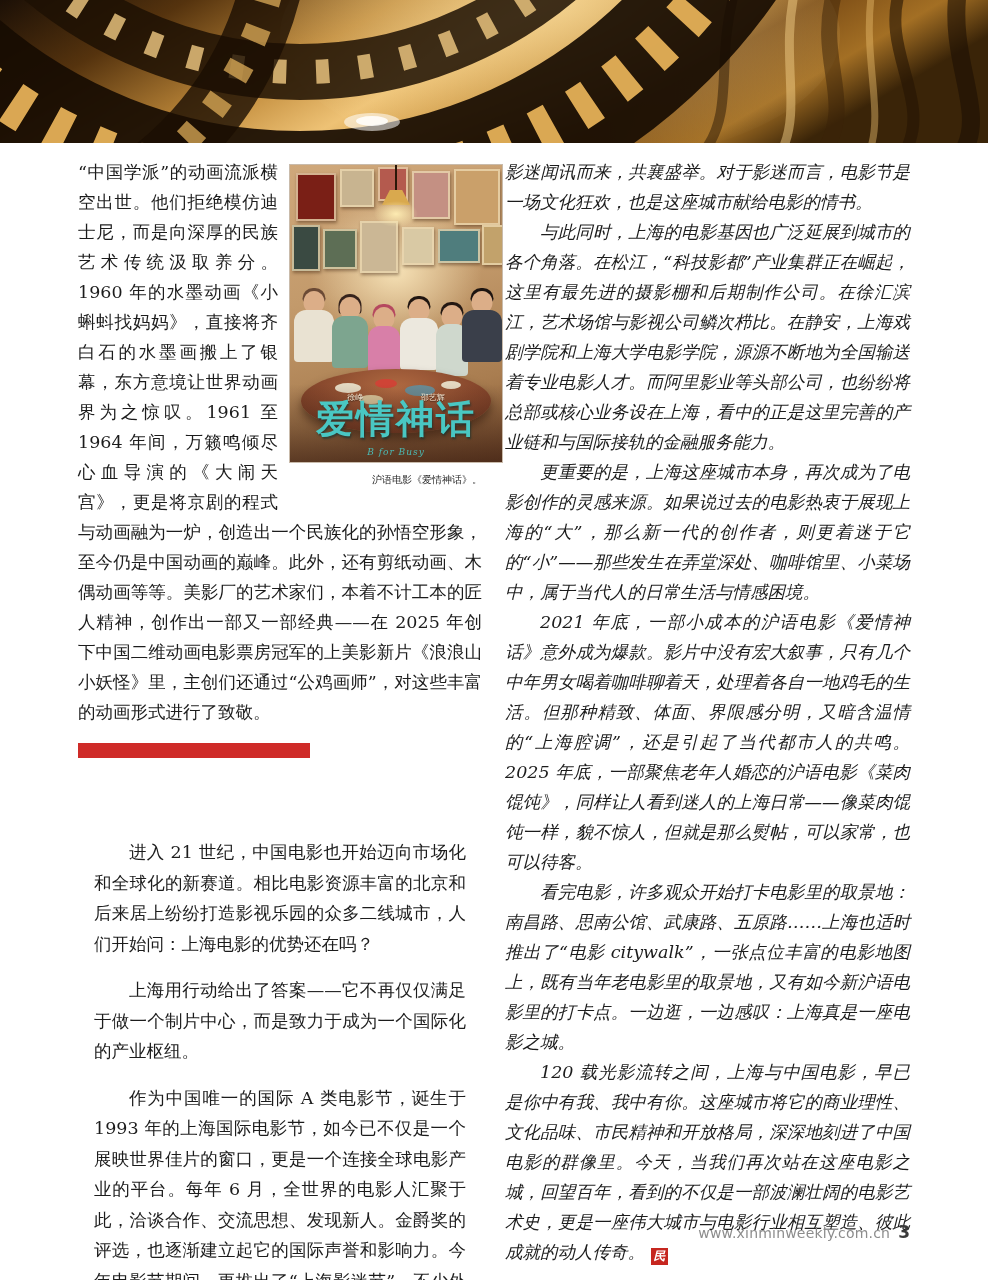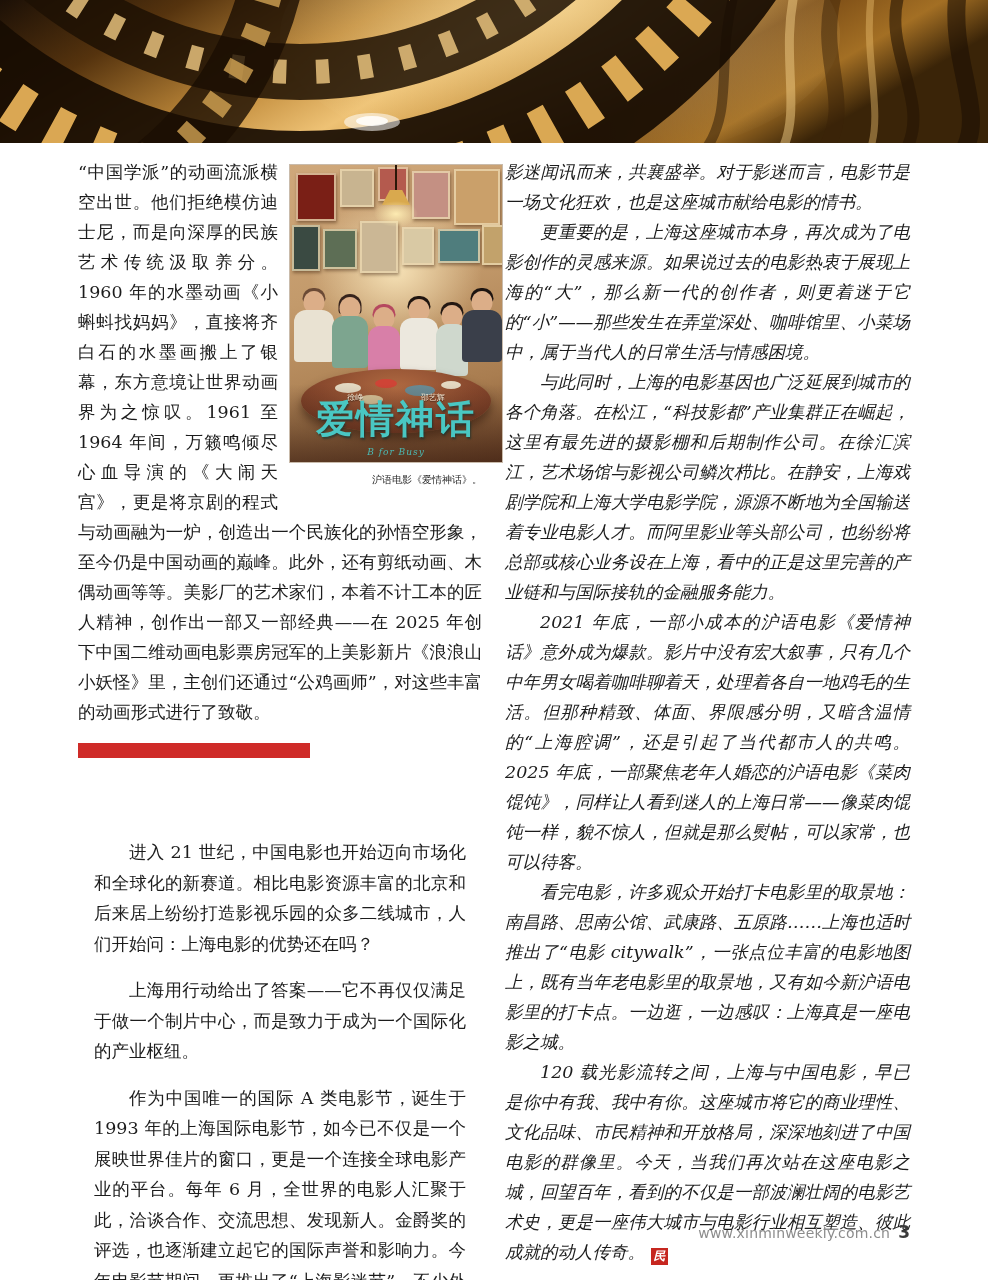--- a/index.html
+++ b/index.html
@@ -195,22 +195,22 @@
 
     <div class="section-paras">
       <p>进入 21 世纪，中国电影也开始迈向市场化和全球化的新赛道。相比电影资源丰富的北京和后来居上纷纷打造影视乐园的众多二线城市，人们开始问：上海电影的优势还在吗？</p>
       <p>上海用行动给出了答案——它不再仅仅满足于做一个制片中心，而是致力于成为一个国际化的产业枢纽。</p>
       <p>作为中国唯一的国际 A 类电影节，诞生于 1993 年的上海国际电影节，如今已不仅是一个展映世界佳片的窗口，更是一个连接全球电影产业的平台。每年 6 月，全世界的电影人汇聚于此，洽谈合作、交流思想、发现新人。金爵奖的评选，也逐渐建立起它的国际声誉和影响力。今年电影节期间，更推出了“上海影迷节”，不少外地</p>
     </div>
   </div>
 
   <div class="col col-right">
     <p class="noindent">影迷闻讯而来，共襄盛举。对于影迷而言，电影节是一场文化狂欢，也是这座城市献给电影的情书。</p>
+    <p>与此同时，上海的电影基因也广泛延展到城市的各个角落。在松江，“科技影都”产业集群正在崛起，这里有最先进的摄影棚和后期制作公司。在徐汇滨江，艺术场馆与影视公司鳞次栉比。在静安，上海戏剧学院和上海大学电影学院，源源不断地为全国输送着专业电影人才。而阿里影业等头部公司，也纷纷将总部或核心业务设在上海，看中的正是这里完善的产业链和与国际接轨的金融服务能力。</p>
     <p>更重要的是，上海这座城市本身，再次成为了电影创作的灵感来源。如果说过去的电影热衷于展现上海的“大”，那么新一代的创作者，则更着迷于它的“小”——那些发生在弄堂深处、咖啡馆里、小菜场中，属于当代人的日常生活与情感困境。</p>
-    <p>与此同时，上海的电影基因也广泛延展到城市的各个角落。在松江，“科技影都”产业集群正在崛起，这里有最先进的摄影棚和后期制作公司。在徐汇滨江，艺术场馆与影视公司鳞次栉比。在静安，上海戏剧学院和上海大学电影学院，源源不断地为全国输送着专业电影人才。而阿里影业等头部公司，也纷纷将总部或核心业务设在上海，看中的正是这里完善的产业链和与国际接轨的金融服务能力。</p>
     <p>2021 年底，一部小成本的沪语电影《爱情神话》意外成为爆款。影片中没有宏大叙事，只有几个中年男女喝着咖啡聊着天，处理着各自一地鸡毛的生活。但那种精致、体面、界限感分明，又暗含温情的“上海腔调”，还是引起了当代都市人的共鸣。2025 年底，一部聚焦老年人婚恋的沪语电影《菜肉馄饨》，同样让人看到迷人的上海日常——像菜肉馄饨一样，貌不惊人，但就是那么熨帖，可以家常，也可以待客。</p>
     <p>看完电影，许多观众开始打卡电影里的取景地：南昌路、思南公馆、武康路、五原路……上海也适时推出了“电影 citywalk”，一张点位丰富的电影地图上，既有当年老电影里的取景地，又有如今新沪语电影里的打卡点。一边逛，一边感叹：上海真是一座电影之城。</p>
     <p><span>120 载光影流转之间，上海与中国电影，早已是你中有我、我中有你。这座城市将它的商业理性、文化品味、市民精神和开放格局，深深地刻进了中国电影的群像里。今天，当我们再次站在这座电影之城，回望百年，看到的不仅是一部波澜壮阔的电影艺术史，更是一座伟大城市与电影行业相互塑造、彼此成就的动人传奇。</span><span class="endmark">民</span></p>
   </div>
 
   <div class="footer">
     <span class="url">www.xinminweekly.com.cn</span>
     <span class="pagenum">3</span>
   </div>
 

